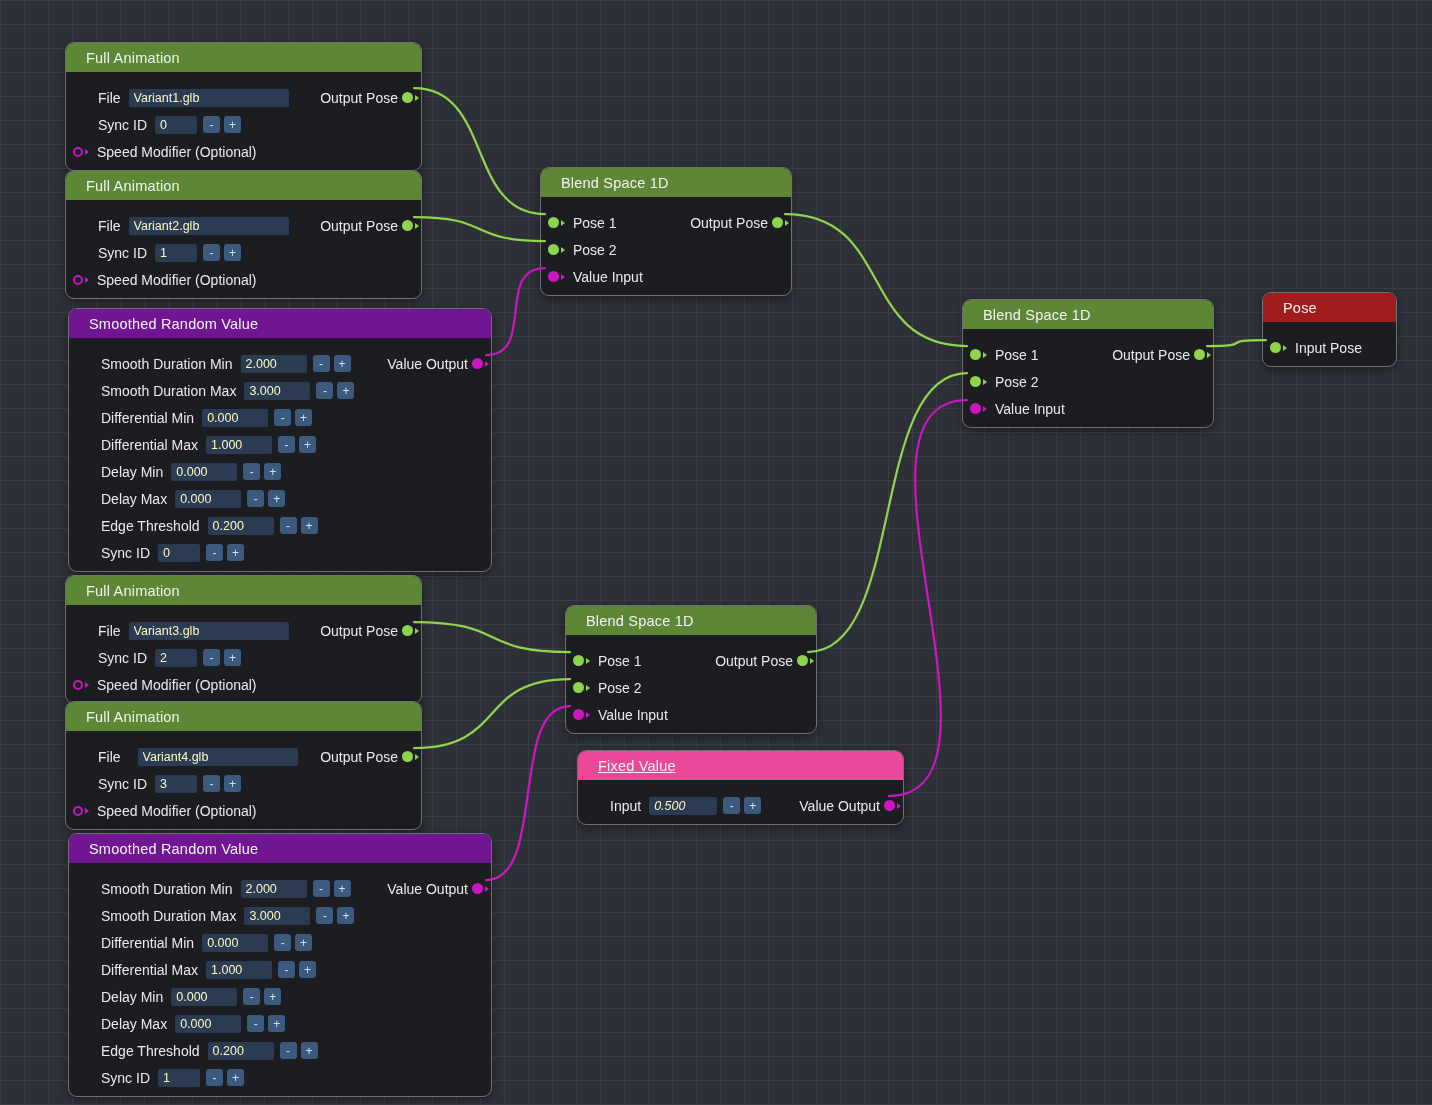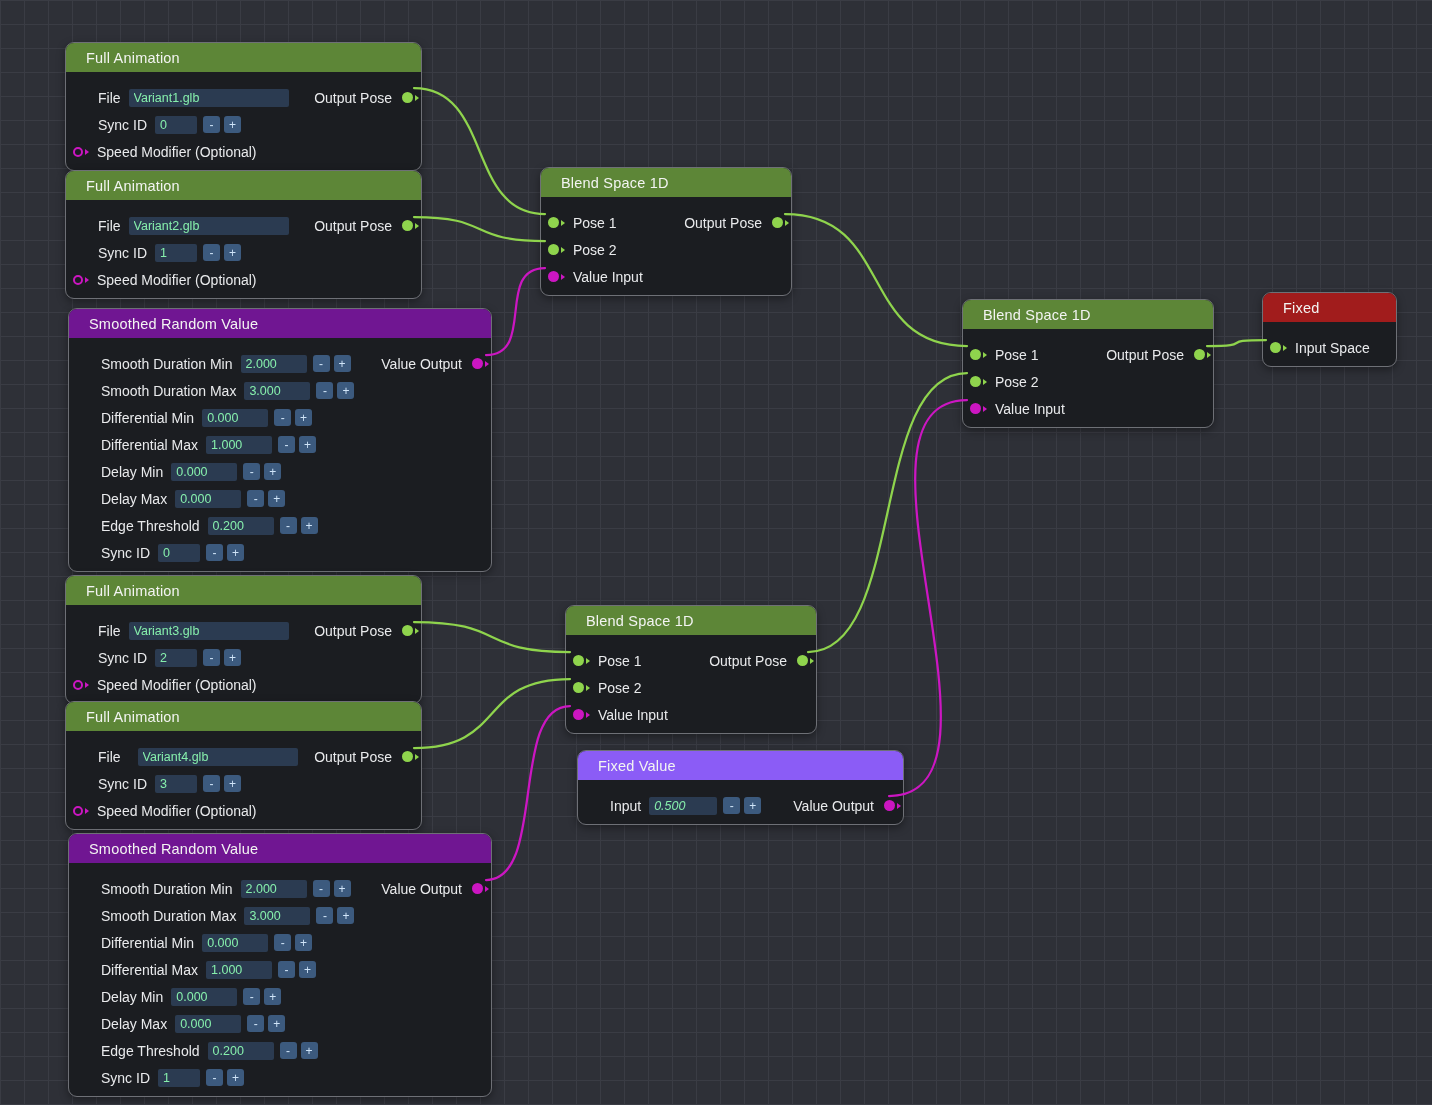--- a/index.html
+++ b/index.html
@@ -20,24 +20,24 @@
   }
   .node-header {
     height:29px; display:flex; align-items:center;
     padding:0 12px 0 20px; border-radius:8px 8px 0 0;
     color:#f3f4f2; font-size:14.5px; letter-spacing:.2px;
   }
   .node-body { padding:12px 10px 5px; }
   .row { display:flex; align-items:center; height:27px; gap:8px;
          color:#e9eaec; font-size:14px; white-space:nowrap; }
   .row.indent { padding-left:22px; }
-  .trail { margin-left:auto; display:flex; align-items:center; gap:10px; }
+  .trail { margin-left:auto; display:flex; align-items:center; gap:4px; }
   .val-input {
     background:var(--input-bg,#2b3b51); border:none; border-radius:2px;
-    height:18px; color:#86efac; font-size:12.5px; padding:0 5px;
+    height:18px; color:#fef9c3; font-size:12.5px; padding:0 5px;
     font-family:"Liberation Sans", sans-serif; outline:none; flex:none;
   }
   .stepper { display:flex; gap:4px; margin-left:-2px; flex:none; }
   .step-btn {
     width:17px; height:17px; border:none; border-radius:3px;
     background:var(--btn-bg,#3c5a7e); color:#cfe4f8; font-size:12px;
     line-height:1; padding:0; display:flex; align-items:center; justify-content:center;
     font-family:"Liberation Sans", sans-serif; cursor:pointer; flex:none;
   }
   .port { display:inline-flex; align-items:center; flex:none; }
@@ -344,21 +344,21 @@
         <div class="row">
           <span class="port value in">
             <span class="dot"></span>
             <span class="arrow"></span>
           </span>
           <span class="lbl">Value Input</span>
         </div>
       </div>
     </div>
     <div class="node" style="left: 577px; top: 750px; width: 325px;">
-      <div class="node-header" style="background: #8b5cf6;">
+      <div class="node-header" style="background: #ec4899; text-decoration: underline;">
         <span class="title">Fixed Value</span>
       </div>
       <div class="node-body">
         <div class="row indent">
           <span class="lbl">Input</span>
           <input class="val-input" type="text" value="0.500" style="width: 58px; font-style: italic;">
           <span class="stepper">
             <button class="step-btn">-</button>
             <button class="step-btn">+</button>
           </span>
@@ -480,25 +480,25 @@
           <span class="port value in">
             <span class="dot"></span>
             <span class="arrow"></span>
           </span>
           <span class="lbl">Value Input</span>
         </div>
       </div>
     </div>
     <div class="node" style="left: 1262px; top: 292px; width: 133px;">
       <div class="node-header" style="background: rgb(161, 28, 28);">
-        <span class="title">Fixed</span>
-      </div>
-      <div class="node-body">
-        <div class="row">
-          <span class="port pose in">
-            <span class="dot"></span>
-            <span class="arrow"></span>
-          </span>
-          <span class="lbl">Input Space</span>
+        <span class="title">Pose</span>
+      </div>
+      <div class="node-body">
+        <div class="row">
+          <span class="port pose in">
+            <span class="dot"></span>
+            <span class="arrow"></span>
+          </span>
+          <span class="lbl">Input Pose</span>
         </div>
       </div>
     </div>
   </div>
 
 </body></html>

